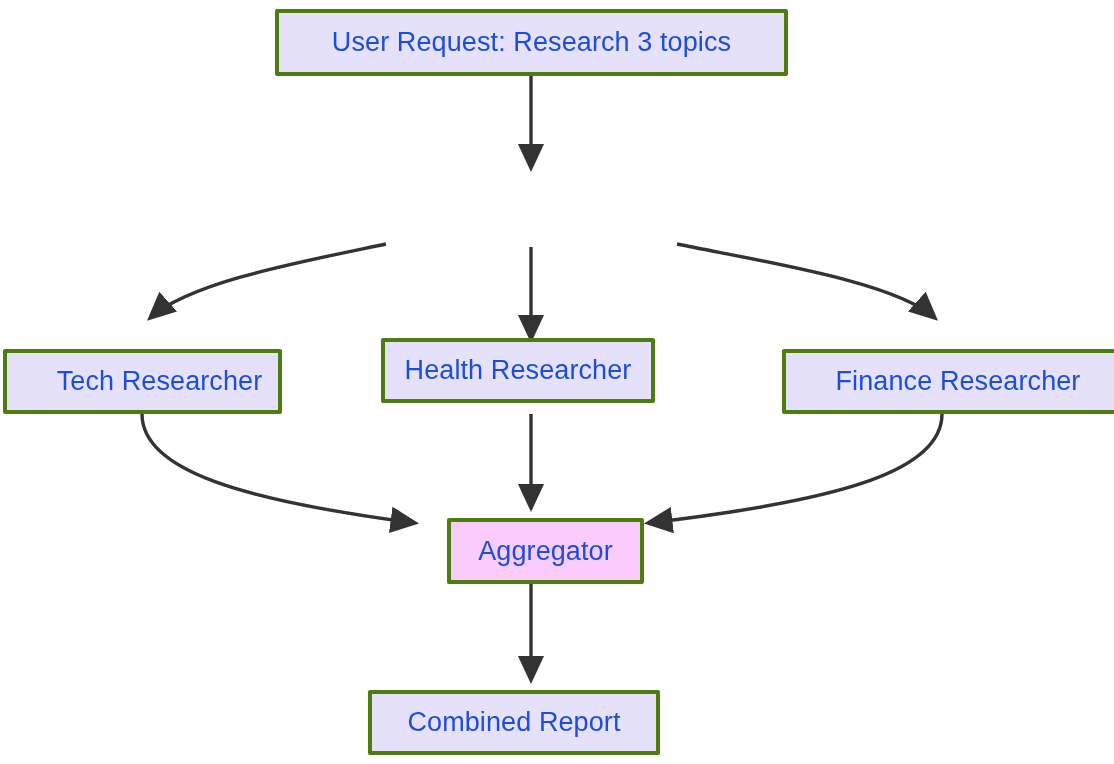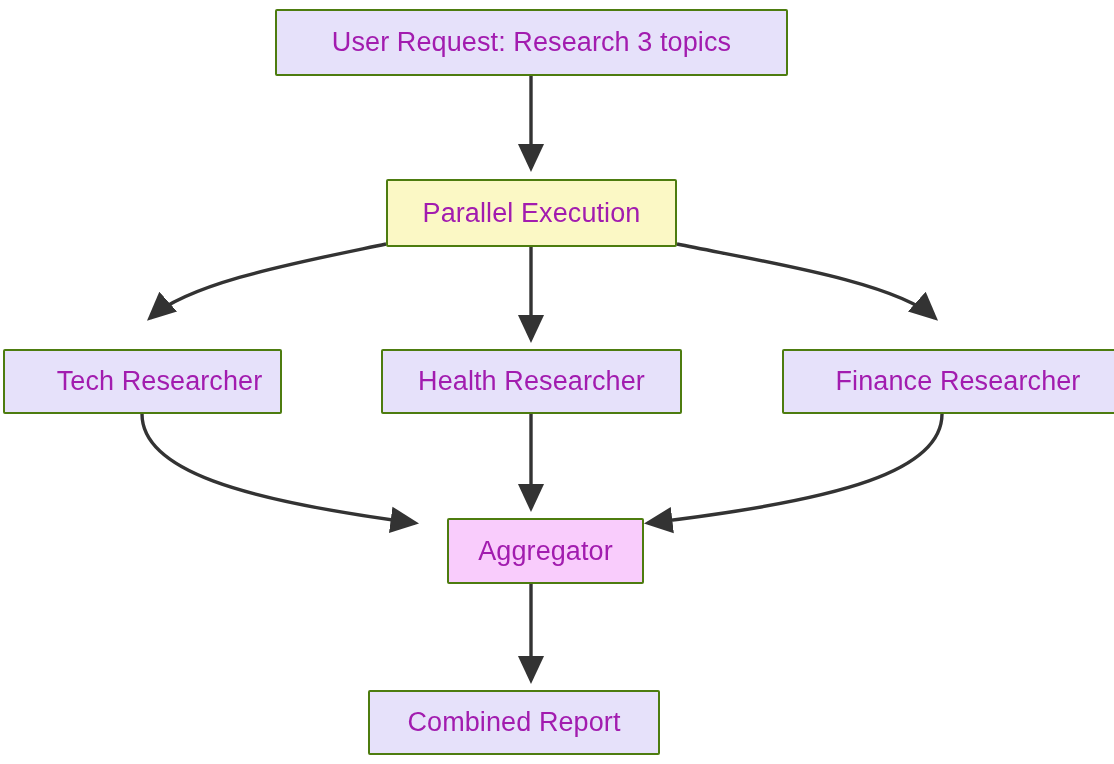--- a/index.html
+++ b/index.html
@@ -25,45 +25,45 @@
     position: absolute;
     left: 0;
     top: 0;
     width: 1114px;
     height: 764px;
     pointer-events: none;
   }
   .node {
     position: absolute;
     box-sizing: border-box;
-    border: 2px solid #4d7c0f;
+    border: 4px solid #4d7c0f;
     border-radius: 2px;
     display: flex;
     align-items: center;
     justify-content: center;
-    color: #a21caf;
+    color: #1d4ed8;
     font-size: 27px;
     line-height: 1;
     letter-spacing: 0.1px;
     white-space: nowrap;
   }
   .node-fill-lavender { background: #e6e1fa; }
   .node-fill-yellow   { background: #fbf8c5; }
   .node-fill-pink     { background: #f9ccfc; }
 
   .node-label {
     display: block;
     padding: 0 14px;
   }
 
   
   #node-user-request      { left: 275px; top: 9px;   width: 513px; height: 67px; }
   #node-parallel-exec     { left: 386px; top: 179px; width: 291px; height: 68px; }
   #node-tech-researcher   { left: 3px;   top: 349px; width: 279px; height: 65px; padding-left: 34px; }
-  #node-health-researcher { left: 381px; top: 349px; width: 301px; height: 65px; }
+  #node-health-researcher { left: 381px; top: 338px; width: 274px; height: 65px; }
   #node-finance-researcher{ left: 782px; top: 349px; width: 352px; height: 65px; }
   #node-aggregator        { left: 447px; top: 518px; width: 197px; height: 66px; }
   #node-combined-report   { left: 368px; top: 690px; width: 292px; height: 65px; }
 </style>
 </head>
 <body>
 
 <div id="flow-canvas">
 
   <svg class="edge-layer" viewBox="0 0 1114 764" width="1114" height="764" xmlns="http://www.w3.org/2000/svg">
@@ -87,23 +87,20 @@
 
     <path d="M 942 414 C 942 470, 845 500, 648 523" fill="none" stroke="#333333" stroke-width="3.4" marker-end="url(#arrowhead)"></path>
 
     <path d="M 531 584 L 531 680" fill="none" stroke="#333333" stroke-width="3.4" marker-end="url(#arrowhead)"></path>
   </svg>
 
   <div class="node node-fill-lavender" id="node-user-request">
     <span class="node-label">User Request: Research 3 topics</span>
   </div>
 
-  <div class="node node-fill-yellow" id="node-parallel-exec">
-    <span class="node-label">Parallel Execution</span>
-  </div>
 
   <div class="node node-fill-lavender" id="node-tech-researcher">
     <span class="node-label">Tech Researcher</span>
   </div>
 
   <div class="node node-fill-lavender" id="node-health-researcher">
     <span class="node-label">Health Researcher</span>
   </div>
 
   <div class="node node-fill-lavender" id="node-finance-researcher">

